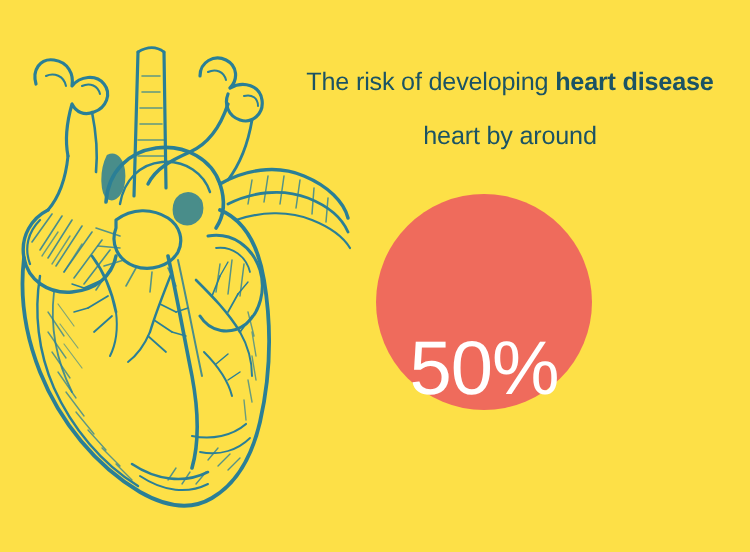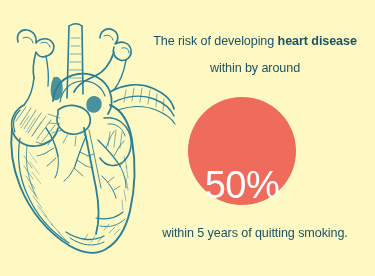--- a/index.html
+++ b/index.html
@@ -4,21 +4,21 @@
 <style>
   * { margin:0; padding:0; box-sizing:border-box; }
   html, body {
     width:375px; height:276px;
     overflow:hidden;
     font-family:"Liberation Sans", sans-serif;
   }
   #infographic {
     position:relative;
     width:375px; height:276px;
-    background:#fef9c3;
+    background:#fde047;
   }
 
   
   #heart-illustration {
     position:absolute;
     left:-4px; top:6px;
     width:180px; height:266px;
   }
   #heart-illustration svg { display:block; width:100%; height:100%; }
 
@@ -177,21 +177,20 @@
                  M128,184 L130,195 M126,194 L127,204" stroke-width="0.7" opacity="0.7"></path>
 
       </g>
     </svg>
   </div>
 
   <div id="headline-line-1" class="headline-line">
     <span>The risk of developing </span><span class="bold">heart disease</span>
   </div>
 
-  <div id="headline-line-2" class="headline-line">within by around</div>
+  <div id="headline-line-2" class="headline-line">heart by around</div>
 
   <div id="stat-circle">
     <span id="stat-value">50%</span>
   </div>
 
-  <div id="footnote">within 5 years of quitting smoking.</div>
 
 </div>
 
 </body></html>

